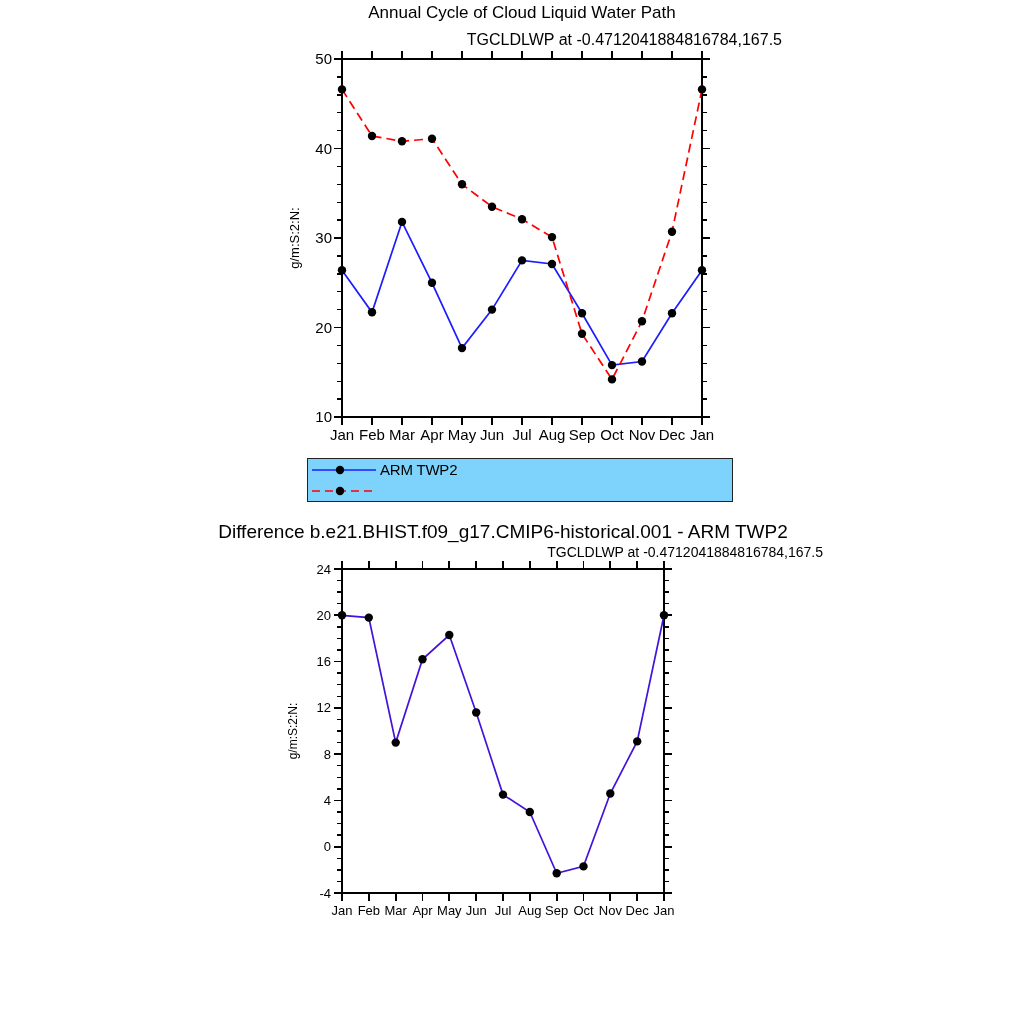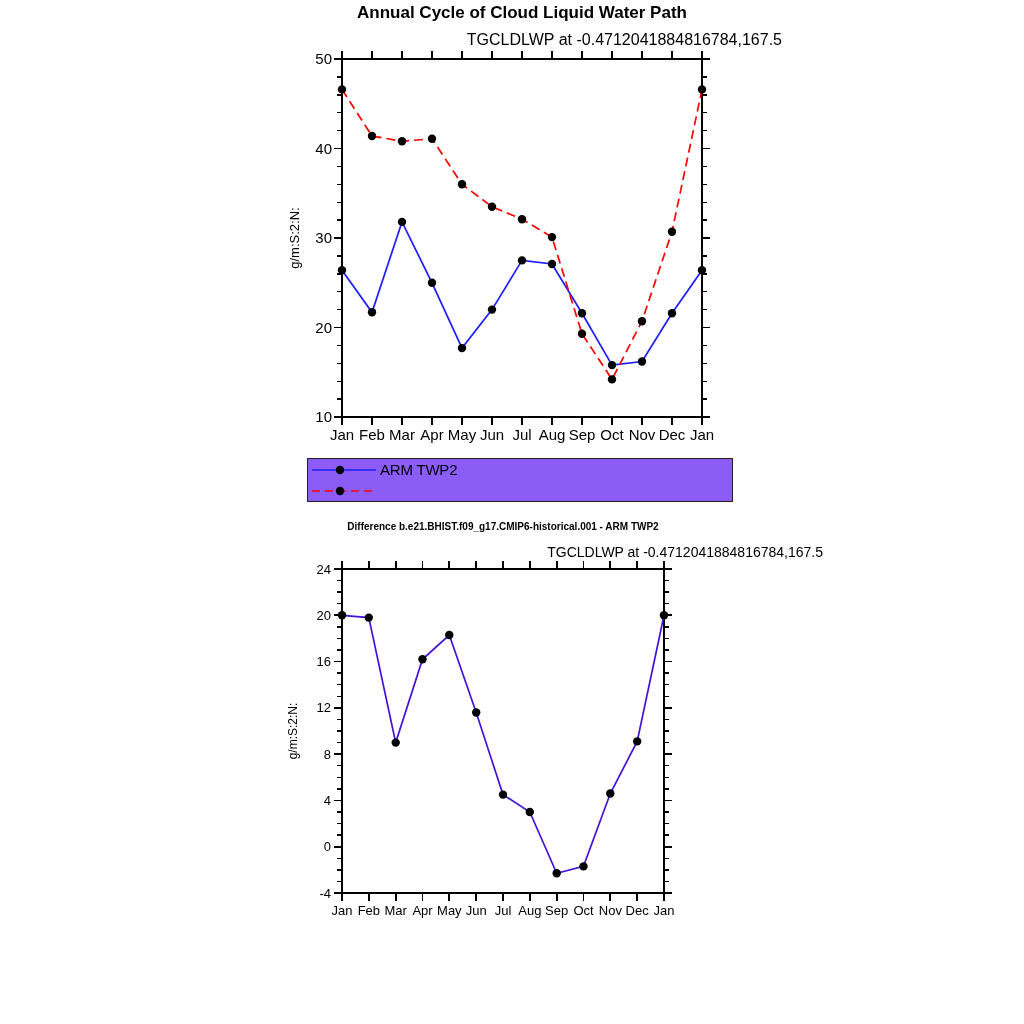--- a/index.html
+++ b/index.html
@@ -1,37 +1,37 @@
 <!DOCTYPE html>
 <html><head>
 <meta charset="utf-8">
 <style>
   html, body { margin: 0; padding: 0; background: #ffffff; }
   body {
     width: 1024px; height: 1024px; position: relative; overflow: hidden;
     font-family: "Liberation Sans", sans-serif; color: #000;
   }
   .abs { position: absolute; }
-  .chart-title { font-weight: bold; text-align: center; white-space: nowrap; }
+  .chart-title { font-weight: normal; text-align: center; white-space: nowrap; }
   .chart-subtitle { text-align: right; white-space: nowrap; }
   #title1 { top: 3px;  left: 262px; width: 520px; font-size: 17px; }
   #subtitle1 { top: 31px; left: 262px; width: 520px; font-size: 16px; }
-  #title2 { top: 521px; left: 183px; width: 640px; font-size: 10px; }
+  #title2 { top: 521px; left: 183px; width: 640px; font-size: 19px; }
   #subtitle2 { top: 544px; left: 183px; width: 640px; font-size: 14px; }
   #plots { position: absolute; top: 0; left: 0; }
   #plots text { font-family: "Liberation Sans", sans-serif; fill: #000; }
   .tick-label-1 { font-size: 15px; }
   .month-label-1 { font-size: 15px; }
   .tick-label-2 { font-size: 13px; }
   .month-label-2 { font-size: 13px; }
   .y-axis-title-1 { font-size: 13px; }
   .y-axis-title-2 { font-size: 12px; }
   #legend {
     position: absolute; top: 458px; left: 307px; width: 424px; height: 42px;
-    border: 1.5px solid #222; background: #8b5cf6;
+    border: 1.5px solid #222; background: #7dd3fc;
     display: flex; flex-direction: column; justify-content: center;
   }
   .legend-row { display: flex; align-items: center; height: 21px; }
   .legend-sample { width: 72px; height: 12px; flex: 0 0 72px; }
   .legend-label { font-size: 15px; white-space: nowrap; letter-spacing: -0.2px; }
 </style>
 </head>
 <body>
 
 <div class="abs chart-title" id="title1">Annual Cycle of Cloud Liquid Water Path</div>

